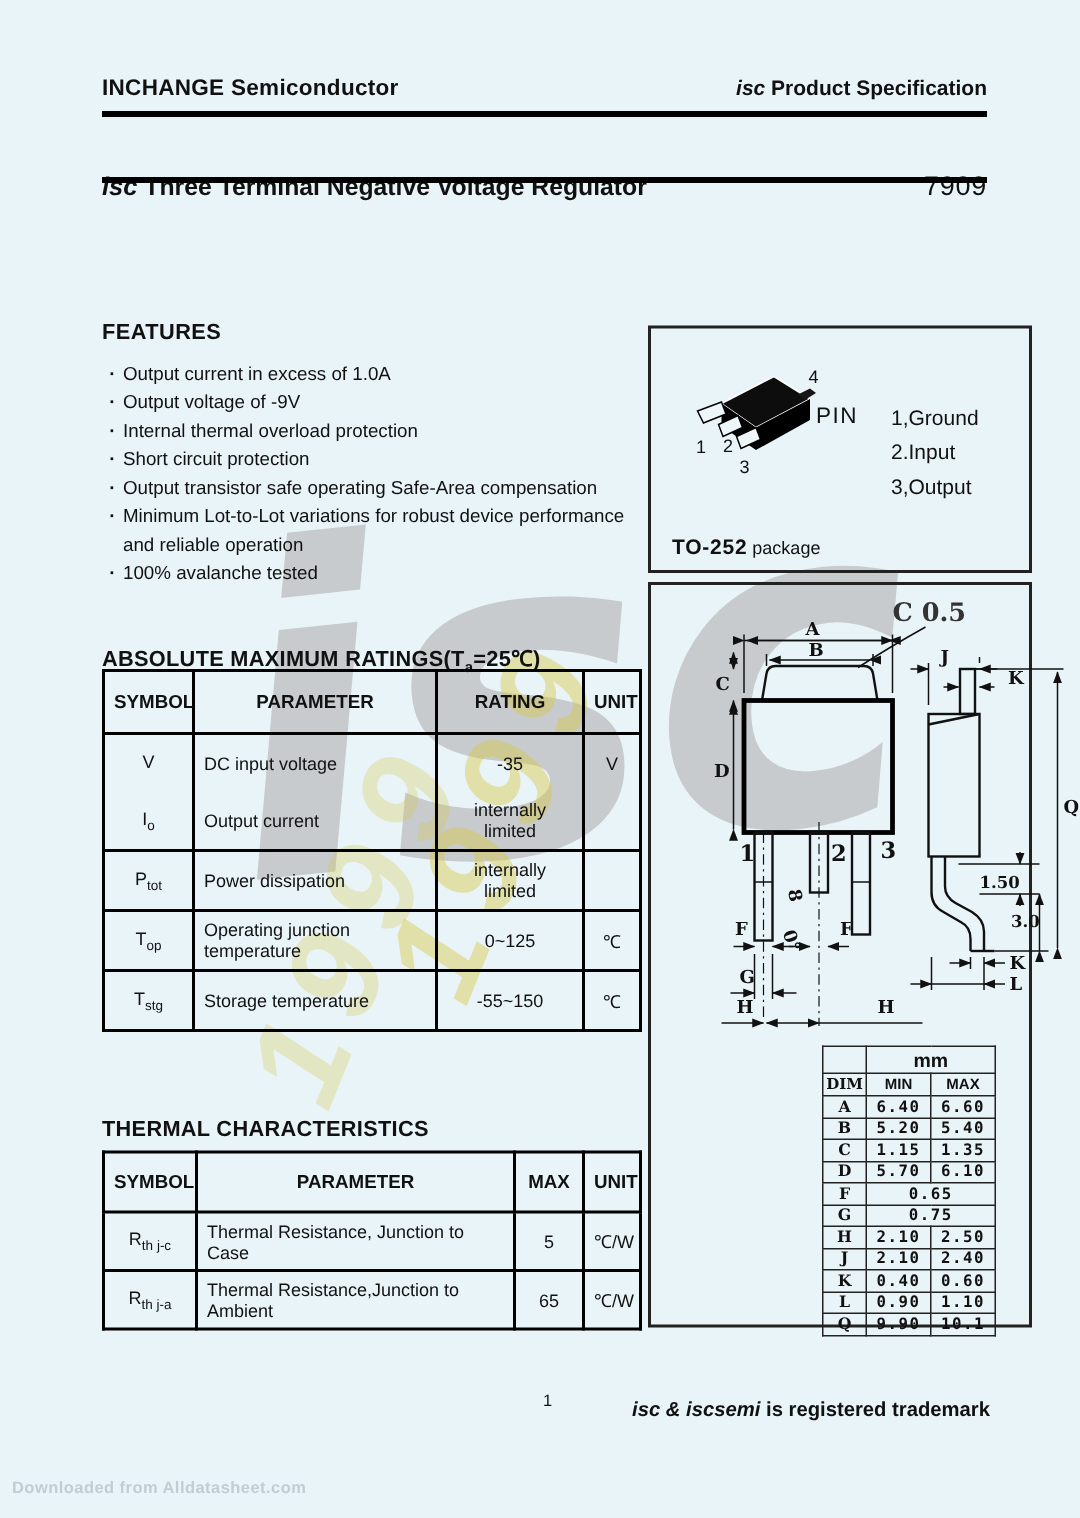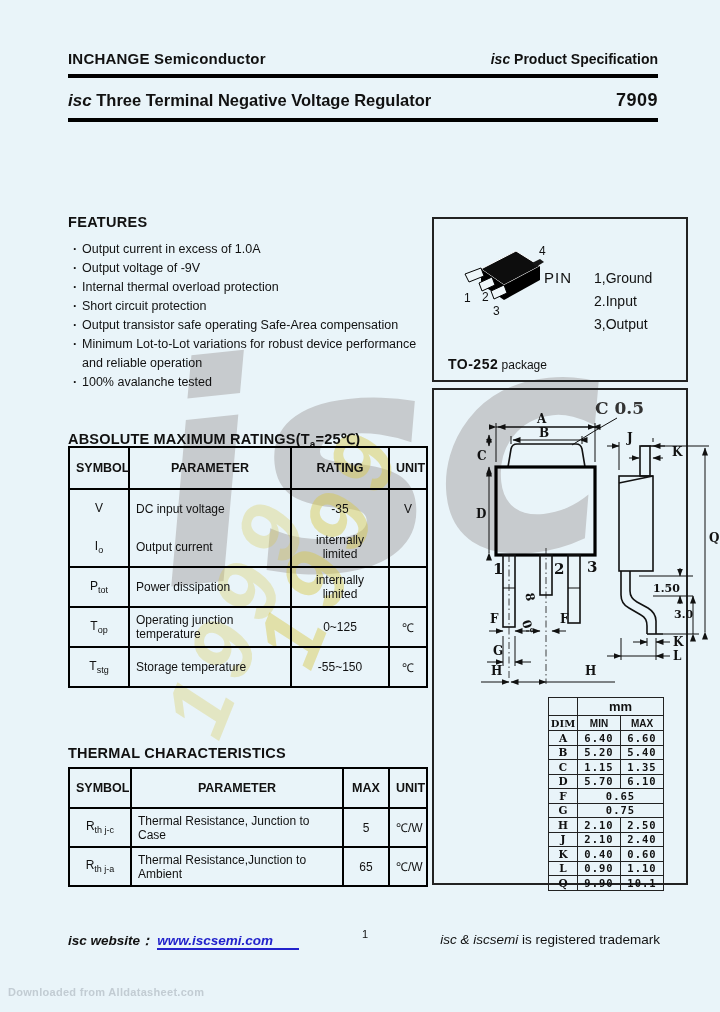--- a/index.html
+++ b/index.html
@@ -27,21 +27,21 @@
   
   .hdr{position:absolute;left:68px;top:50px;width:590px;display:flex;justify-content:space-between;align-items:baseline;}
   .hdr .company{font-size:15px;font-weight:bold;letter-spacing:.2px;}
   .hdr .spec{font-size:14px;font-weight:bold;}
   .brand-i{font-style:italic;font-weight:bold;}
   .rule{position:absolute;left:68px;width:590px;height:4px;background:#000;}
   .rule1{top:74px;} .rule2{top:118px;}
   .titlerow{position:absolute;left:68px;top:90px;width:590px;display:flex;justify-content:space-between;align-items:baseline;gap:28px;}
   .titlerow .tname{font-size:16.5px;font-weight:bold;}
   .titlerow .tname .brand-i{font-size:17px;}
-  .titlerow .part{font-size:18px;font-weight:bold;letter-spacing:.5px;}
+  .titlerow .part{font-size:18px;font-weight:normal;letter-spacing:.5px;margin-top:24px;}
 
   
   .features{position:absolute;left:68px;top:214px;width:372px;}
   .features h3{margin:0 0 10px 0;font-size:14.5px;letter-spacing:.3px;}
   .feat{display:flex;font-size:12.5px;line-height:19px;}
   .feat .dot{width:14px;text-align:center;font-weight:bold;flex:0 0 14px;}
   .feat .ftext{flex:1;}
 
   
   .pkg-box{position:absolute;left:432px;top:217px;width:256px;height:165px;border:2px solid #222;box-sizing:border-box;}
@@ -88,21 +88,21 @@
   .mm-table .chead{font:bold 10px "Liberation Sans",sans-serif;height:14px;}
   .mm-table td{font:bold 10.5px "DejaVu Sans Mono",monospace;height:13.5px;letter-spacing:1px;}
   .mm-table .cdim{width:28px;font-family:"DejaVu Serif",serif;letter-spacing:0;}
   .mm-table .cmin{width:42px;} .mm-table .cmax{width:42px;}
 
   
   .footer{position:absolute;left:0;top:932px;width:720px;height:24px;}
   .f-left{position:absolute;left:68px;top:0;font-size:13.5px;font-weight:bold;font-style:italic;}
   .f-link{color:#2222cc;text-decoration:none;border-bottom:2px solid #2222cc;padding-right:26px;}
   .f-page{position:absolute;left:362px;top:-4px;font-size:11px;}
-  .f-right{position:absolute;right:60px;top:0;font-size:13.5px;font-weight:normal;}
+  .f-right{position:absolute;right:60px;top:0;font-size:13.5px;font-weight:bold;}
   .f-right .tm-i{font-style:italic;}
   .dl-note{position:absolute;left:8px;top:986px;font-size:11px;font-weight:bold;color:#c2ccd3;letter-spacing:.3px;}
 </style>
 </head>
 <body>
 
 <div class="wm-isc">isc</div>
 <div class="wm-year y1">1999</div>
 <div class="wm-year y2">1999</div>
 
@@ -441,24 +441,20 @@
       <tr>
             <td class="cdim">Q</td>
             <td>9.90</td>
             <td>10.1</td>
           </tr>
     </tbody>
       </table>
   </div>
 
   <div class="footer">
-    <span class="f-left">
-      <span>isc website：</span>
-      <a class="f-link" href="#">www.iscsemi.com</a>
-    </span>
     <span class="f-page">1</span>
     <span class="f-right">
       <span class="tm-i">isc &amp; iscsemi</span><span> is registered trademark</span>
     </span>
   </div>
 
   <div class="dl-note">Downloaded from Alldatasheet.com</div>
 </div>
 
 </body></html>

